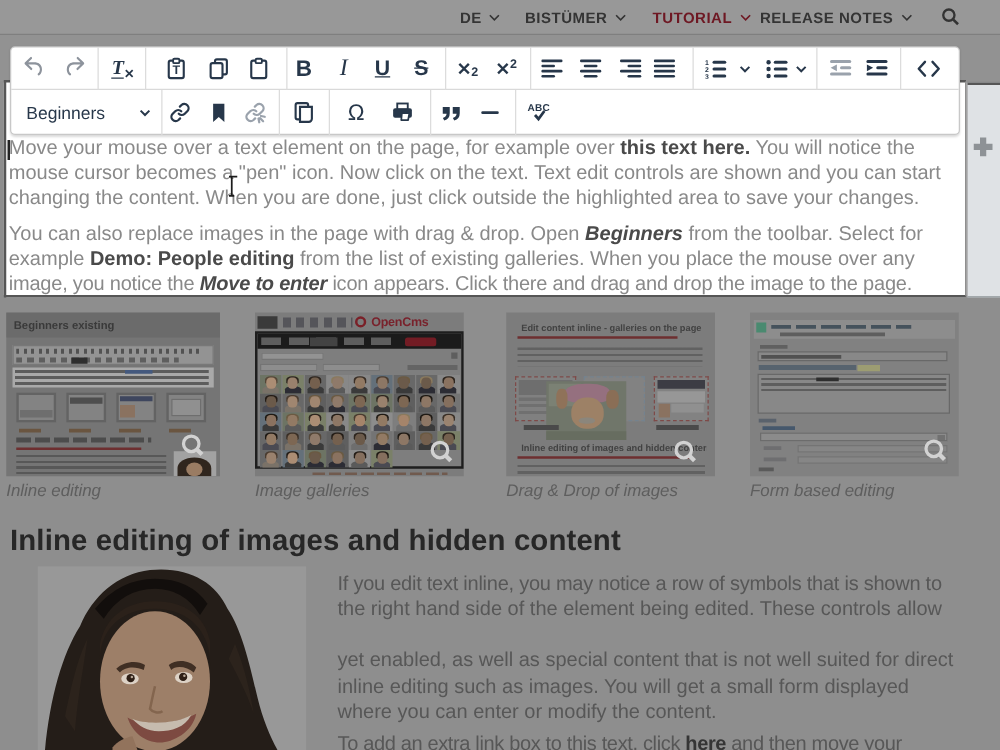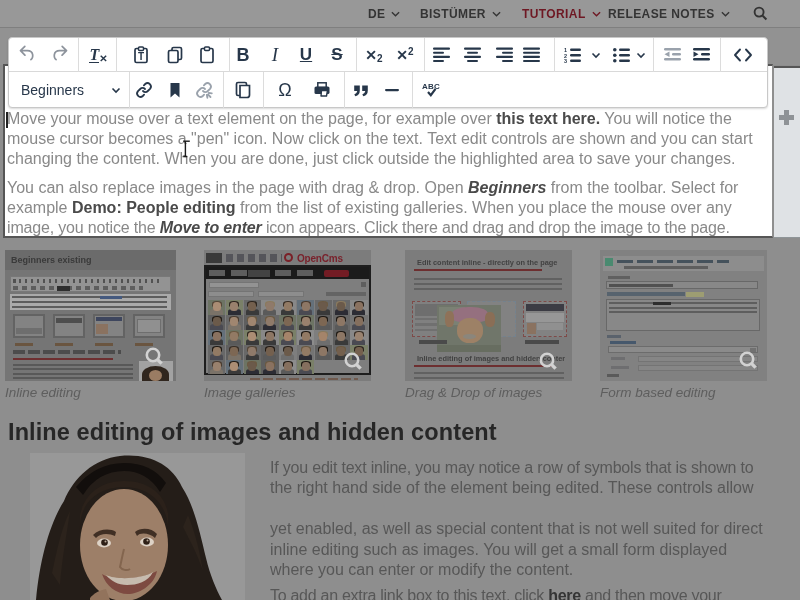--- a/index.html
+++ b/index.html
@@ -596,21 +596,21 @@
   </div>
   <svg class="mag" style="left:138px;top:100px" width="22" height="22" viewBox="0 0 22 22">
       <circle cx="10" cy="10" r="6.2" fill="none" stroke="#d2d2d2" stroke-width="2.6"></circle>
       <line x1="14.6" y1="14.6" x2="18.6" y2="18.6" stroke="#d2d2d2" stroke-width="3.4"></line>
     </svg>
   <div style="position:absolute;left:46px;top:127.5px;width:108px;height:2.5px;background:repeating-linear-gradient(90deg,#705a4e 0 10px,transparent 10px 13px);"></div>
 </div>
 <div class="cap" style="left:204px;">Image galleries</div>
 
 <div class="thumb" style="left:405px; width:167px; background:#7c7c7c;">
-  <div style="position:absolute;left:12px;top:8px;font-size:7.4px;font-weight:700;color:#424242;white-space:nowrap;overflow:hidden;width:152px;letter-spacing:0;">Edit content inline - directly on the page</div>
+  <div style="position:absolute;left:12px;top:8px;font-size:7.4px;font-weight:700;color:#424242;white-space:nowrap;overflow:hidden;width:152px;letter-spacing:0;">Edit content inline - galleries on the page</div>
   <div style="position:absolute;left:9px;top:19px;width:128px;height:1.5px;background:#6d2f30;"></div>
   <div style="position:absolute;left:9px;top:28px;width:148px;height:15px;background:repeating-linear-gradient(#616161 0 2px,transparent 2px 5px);"></div>
   <div style="position:absolute;left:7px;top:51px;width:49px;height:36px;border:1px dashed #7e4a48;background:#808080;">
       <div style="margin:2px;height:12px;background:#6e6e6e;"></div>
       <div style="margin:2px;height:15px;background:repeating-linear-gradient(#707070 0 2.5px,transparent 2.5px 5.5px);"></div>
     </div>
   <div style="position:absolute;left:62px;top:51px;width:49px;height:36px;border:1px dashed #74828e;background:#828282;"></div>
   <div style="position:absolute;left:118px;top:51px;width:44px;height:36px;border:1px dashed #7e4a48;background:#828282;">
       <div style="position:absolute;left:2px;top:2px;width:38px;height:7px;background:#3c3c44;"></div>
       <div style="position:absolute;left:2px;top:11px;width:38px;height:9px;background:#979797;"></div>

